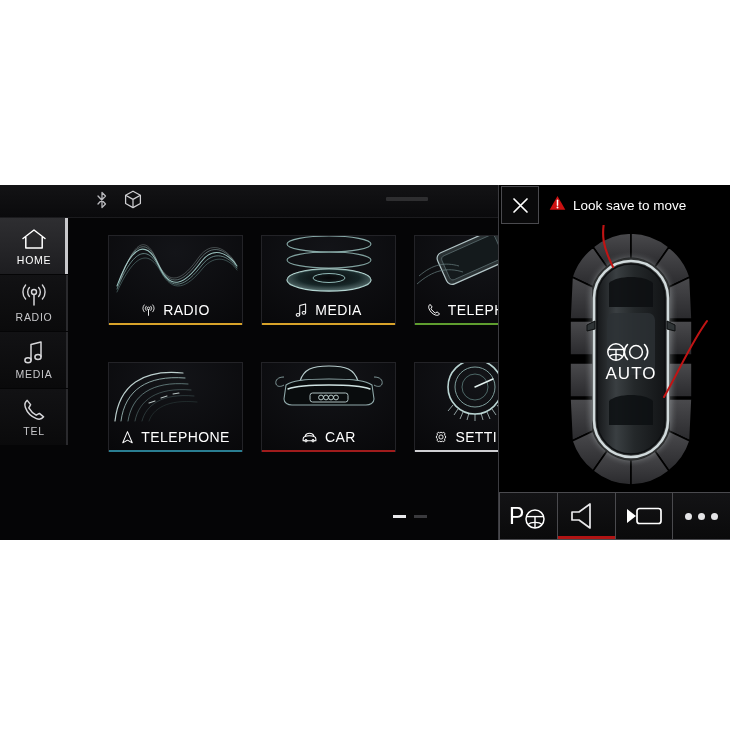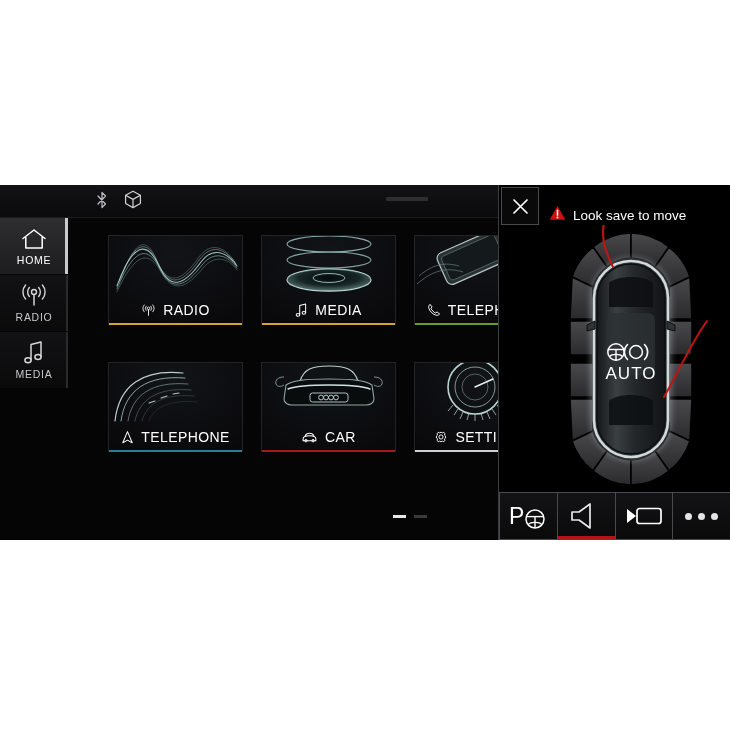--- a/index.html
+++ b/index.html
@@ -129,21 +129,21 @@
   #panel {
     position: absolute;
     left: 498px; top: 185px;
     width: 232px; height: 355px;
     background: #000000;
     border-left: 1px solid #3c3c40;
   }
   .p-head {
     position: absolute; left: 0; top: 0;
     width: 232px; height: 40px;
-    display: flex; align-items: flex-end;
+    display: flex; align-items: center;
   }
   .p-close {
     width: 38px; height: 38px;
     margin-left: 2px;
     border: 1px solid #4a4a4e;
     background: #09090a;
     display: flex; align-items: center; justify-content: center;
     cursor: pointer;
   }
   .p-warn {
@@ -234,20 +234,30 @@
         <span class="rail-icon">
           <svg width="22" height="24" viewBox="0 0 22 24">
             <path d="M8 19 L8 3.5 L18 1 L18 15.5" fill="none" stroke="#d6d6d9" stroke-width="1.5" stroke-linejoin="round" stroke-linecap="round"></path>
             <ellipse cx="5" cy="19.3" rx="3.1" ry="2.5" fill="none" stroke="#d6d6d9" stroke-width="1.5"></ellipse>
             <ellipse cx="15" cy="16" rx="3.1" ry="2.5" fill="none" stroke="#d6d6d9" stroke-width="1.5"></ellipse>
           </svg>
         </span>
         <span class="rail-label">MEDIA</span>
       </div>
 
+      <div class="rail-item">
+        <span class="rail-icon">
+          <svg width="24" height="24" viewBox="0 0 24 24">
+            <path d="M5.2 2.4 C3.2 4 2.2 6.4 3.4 9.6 C5.2 14.6 9.4 18.8 14.4 20.6
+                     C17.6 21.8 20 20.8 21.6 18.8 L17.4 15.4 L14.2 17.2
+                     C11.8 15.8 8.2 12.2 6.8 9.8 L8.6 6.6 Z" fill="none" stroke="#d6d6d9" stroke-width="1.5" stroke-linejoin="round"></path>
+          </svg>
+        </span>
+        <span class="rail-label">TEL</span>
+      </div>
 
     </div>
 
     <div class="grid">
 
       <div class="tile">
         <div class="tile-art">
           <svg width="135" height="62" viewBox="0 0 135 62">
             <g fill="none" stroke-linecap="round">
               <path d="M8 50 C24 6 38 4 50 30 C62 56 76 48 92 26 C104 10 118 16 128 30" stroke="#9fc8c4" stroke-width="1.1" opacity=".95"></path>

